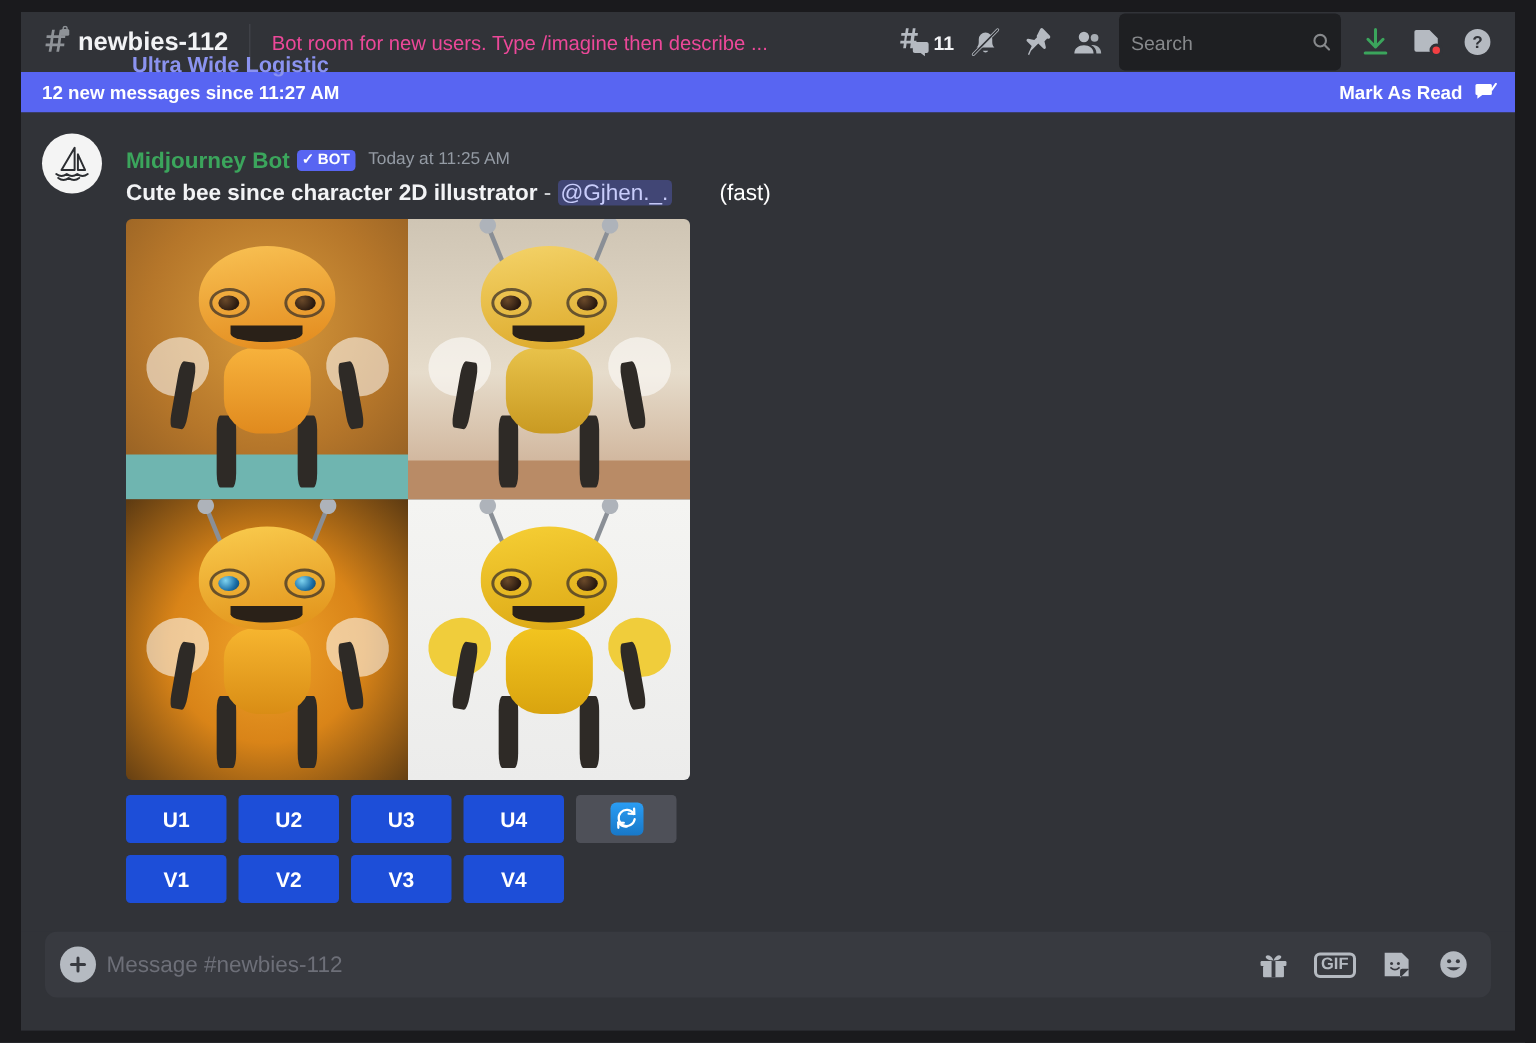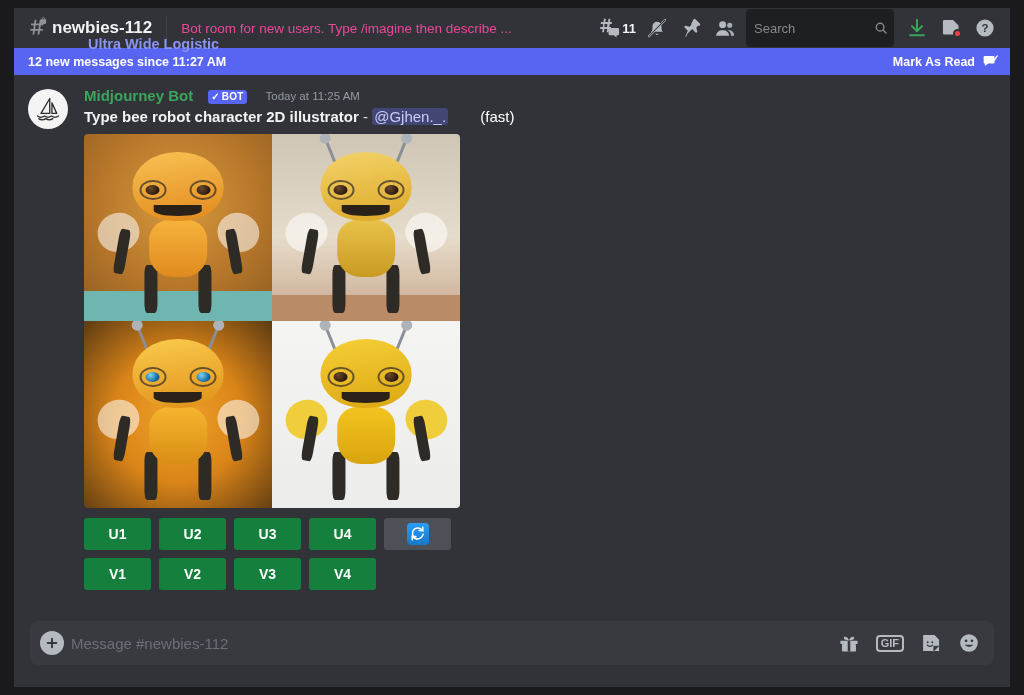--- a/index.html
+++ b/index.html
@@ -147,24 +147,25 @@
     width: 40px; height: 40px;
     border-radius: 50%;
     background: #f4f4f4;
     flex-shrink: 0;
     display: flex; align-items: center; justify-content: center;
     margin-top: 2px;
   }
   .msg-body { flex: 1; margin-left: 16px; min-width: 0; }
   .msg-head {
     display: flex;
-    align-items: center;
-    gap: 15px;
+    align-items: flex-start;
+    gap: 5px;
     line-height: 1.2;
     margin-bottom: 2px;
+    margin-top: 12px;
   }
   .author {
     color: #3ba55c;
     font-size: 15px;
     font-weight: bold;
   }
   .bot-tag {
     background: #5865f2;
     color: #fff;
     font-size: 10px;
@@ -285,21 +286,21 @@
     border-radius: 20%;
   }
   .arm.l { left: 6%; transform: rotate(10deg); }
   .arm.r { right: 6%; transform: rotate(-10deg); }
 
   
   .btn-rows { display: flex; flex-direction: column; gap: 8px; }
   .btn-row { display: flex; gap: 8px; }
   .mj-btn {
     width: 67px; height: 32px;
-    background: #15803d;
+    background: #1d4ed8;
     border-radius: 3px;
     color: #ffffff;
     font-size: 14px;
     font-weight: bold;
     display: flex; align-items: center; justify-content: center;
   }
   .mj-btn.reroll { background: #4e5058; }
   .reroll-inner {
     width: 22px; height: 22px;
     border-radius: 4px;
@@ -463,21 +464,21 @@
         <div class="msg-head">
           <span class="author">Midjourney Bot</span>
           <span class="bot-tag">
             <span>✓</span>
             <span>BOT</span>
           </span>
           <span class="timestamp">Today at 11:25 AM</span>
         </div>
 
         <div class="msg-text">
-          <span class="prompt-strong">Type bee robot character 2D illustrator</span>
+          <span class="prompt-strong">Cute bee since character 2D illustrator</span>
           <span class="dash">-</span>
           <span class="mention">@Gjhen._.</span>
           <span class="fast">(fast)</span>
         </div>
 
         <div class="grid">
 
           <div class="cell" style="background:radial-gradient(circle at 50% 38%, #d79a3c 0%, #b5762a 55%, #8c5a22 100%);">
             <div style="position:absolute;left:0;bottom:0;width:100%;height:16%;background:#6fb5b0;"></div>
             <div class="bee">

